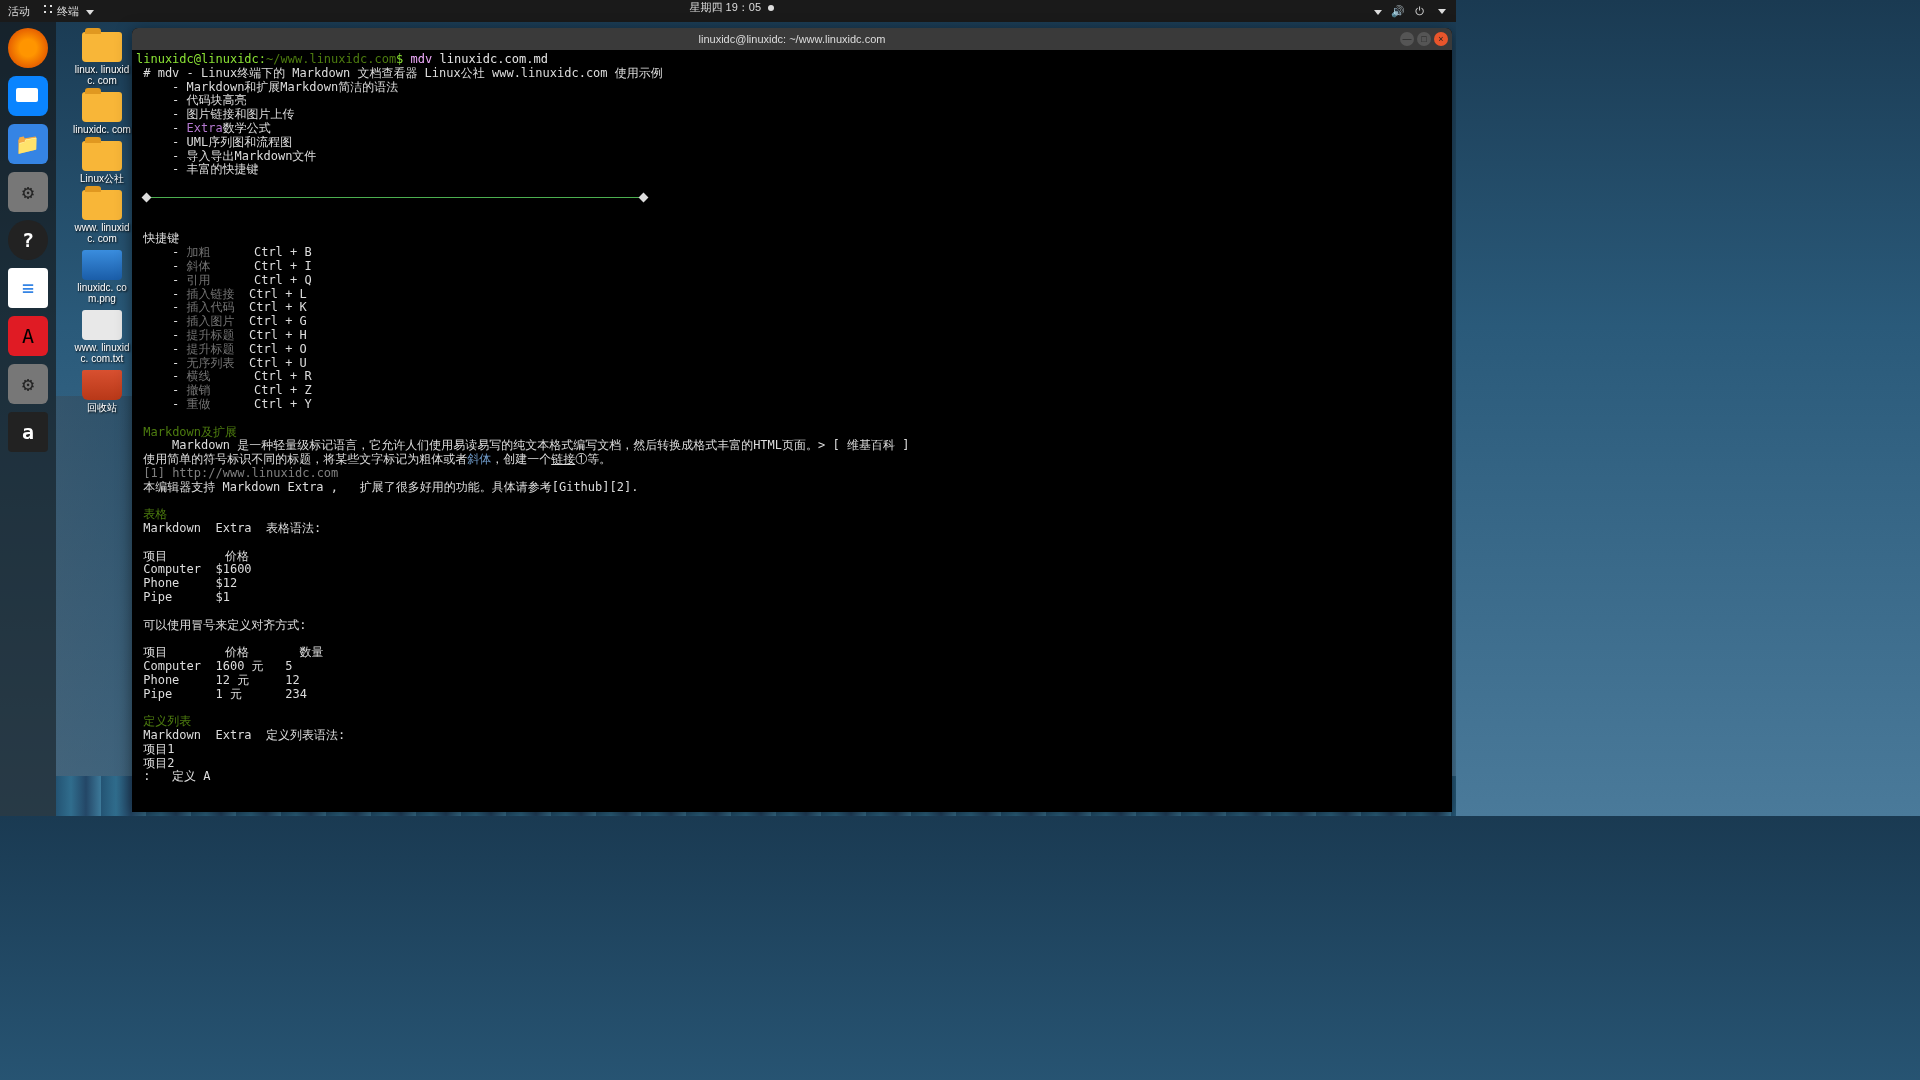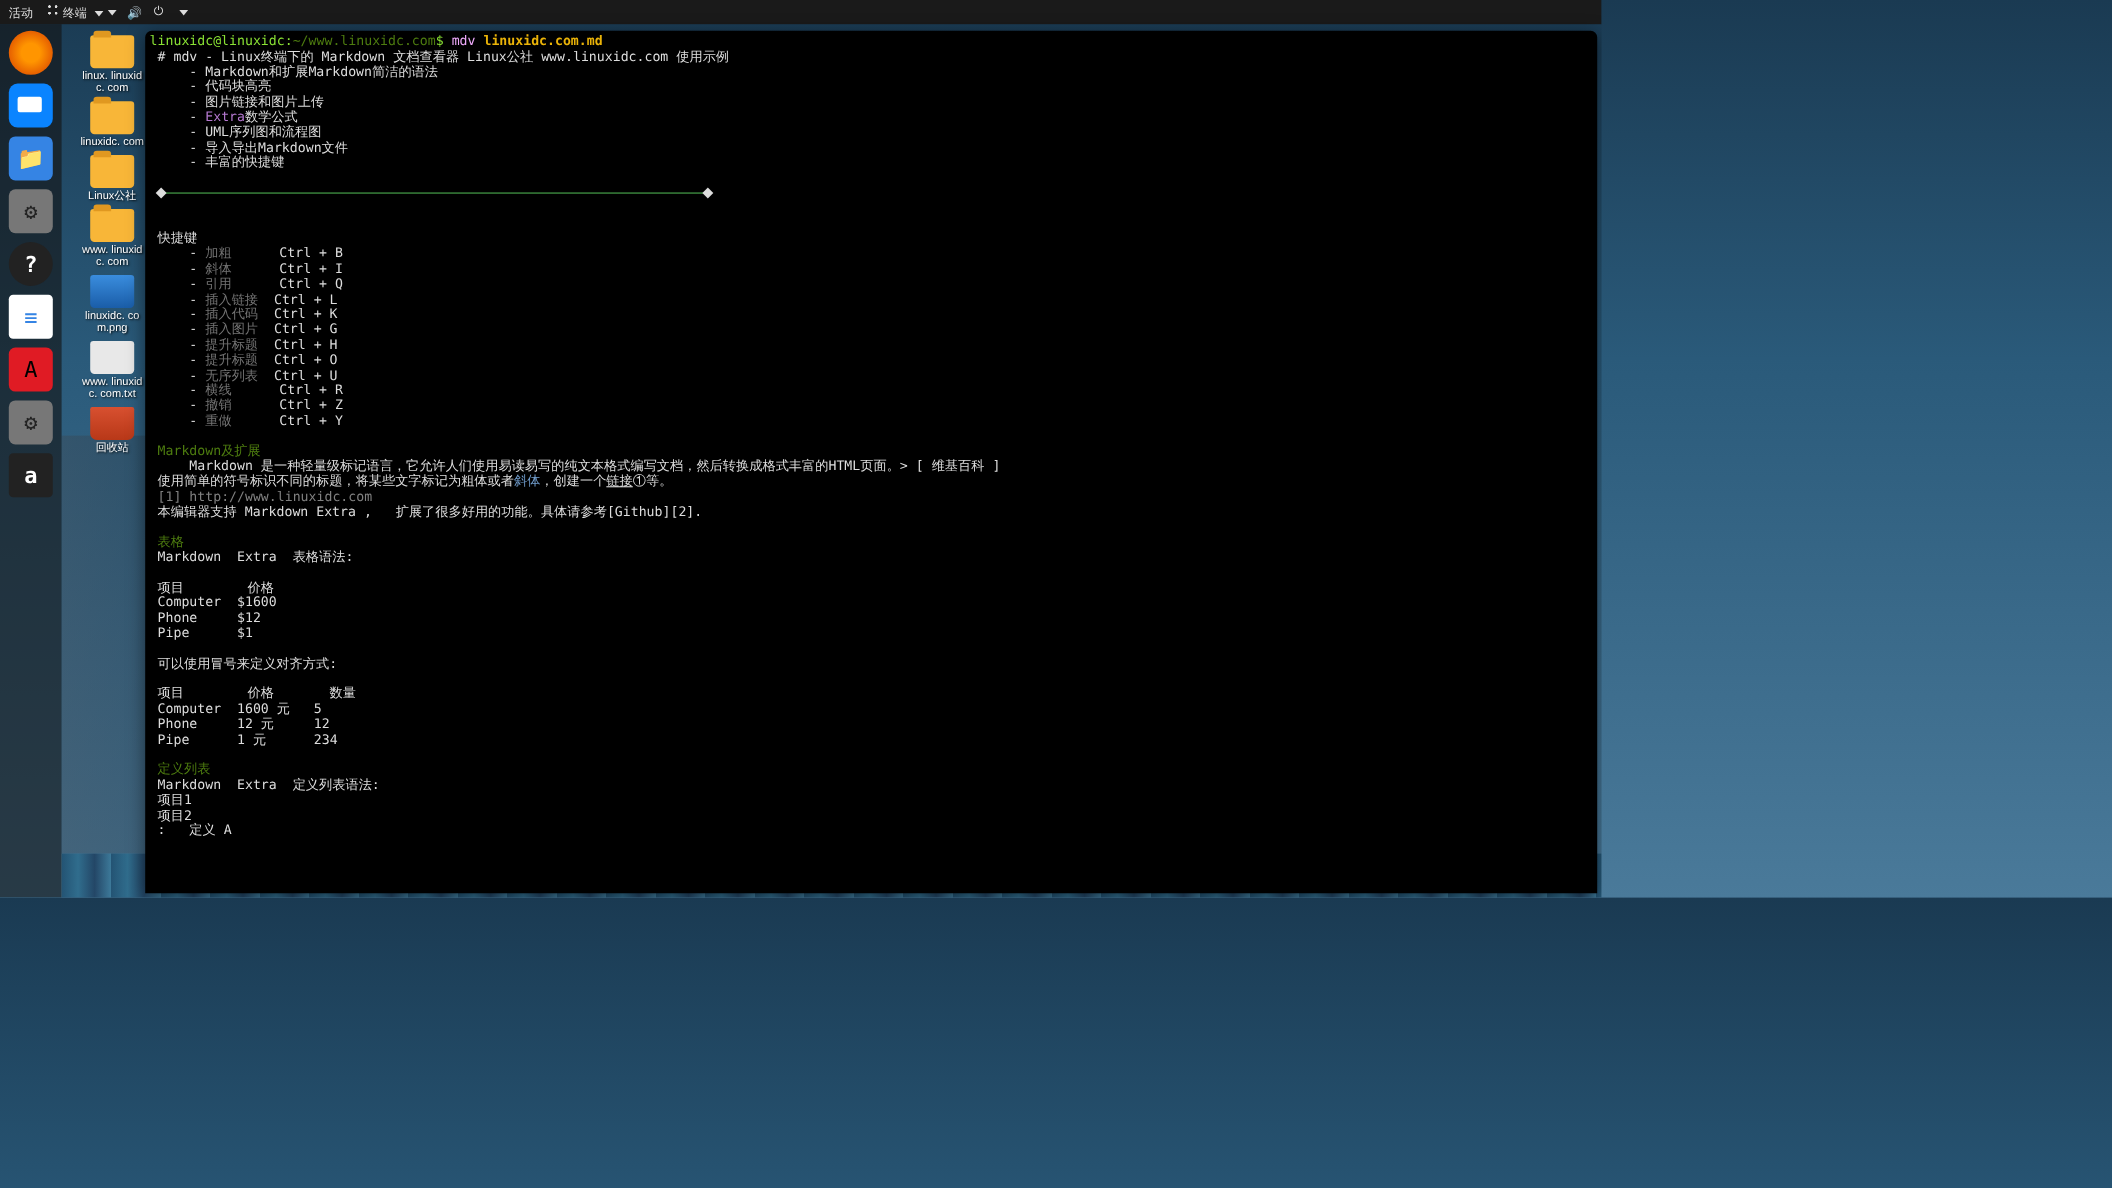--- a/index.html
+++ b/index.html
@@ -71,21 +71,21 @@
     color:#ddd; font-family:sans-serif; font-size:11px; position:relative;
   }
   .term-controls { position:absolute; right:4px; display:flex; gap:3px;}
   .term-ctrl { width:14px; height:14px; border-radius:50%; background:#555; color:#222; font-size:9px; display:flex; align-items:center; justify-content:center;}
   .term-ctrl.close { background:#e9552b;}
   .term-body { padding:3px 4px; color:#ddd; white-space:pre; font-family:"DejaVu Sans Mono",monospace;}
   
   .c-prompt{color:#8ae234;}
   .c-path{color:#4d7c0f;}
   .c-cmd{color:#f0abfc;}
-  .c-file{color:#eab308;font-weight:bold;}
+  .c-file{color:#e5e5e5;}
   .c-green{color:#737373;}
   .c-latex{color:#b478cf;}
   .c-header{color:#4d7c0f;}
   .c-link{color:#729fcf;}
   .c-ul{text-decoration:underline;}
   .c-dim{color:#808080;}
   
   .hr-line {
     display:inline-block; width:490px; height:1px; background:#4caf50; vertical-align:middle; margin:6px 0;
   }
@@ -102,20 +102,21 @@
   }
 </style>
 </head>
 <body>
 
 <div class="topbar">
   <div class="left">
     <span>活动</span>
     <span><span class="apps-icon"></span> <span>终端</span> <span class="tri"></span></span>
   </div>
+  <div class="center"><span>星期四 19：05</span> <span class="dot"></span></div>
   <div class="right">
     <span class="net-icon"><span class="tri"></span></span>
     <span class="sound-icon">🔊</span>
     <span class="power-icon">⏻</span>
     <span class="tri"></span>
   </div>
 </div>
 
 <div class="skyline"></div>
 <div class="sea"></div>
@@ -165,20 +166,28 @@
 linuxidc.
 com.txt</div>
     </div>
     <div class="di di-trash">
       <div class="di-icon"></div>
       <div class="di-label">回收站</div>
     </div>
   </div>
 
 <div class="term-window">
+  <div class="term-titlebar">
+    <span>linuxidc@linuxidc: ~/www.linuxidc.com</span>
+    <div class="term-controls">
+      <span class="term-ctrl">—</span>
+      <span class="term-ctrl">□</span>
+      <span class="term-ctrl close">×</span>
+    </div>
+  </div>
   <div class="term-body"><span class="c-prompt">linuxidc@linuxidc</span><span class="c-prompt">:</span><span class="c-path">~/www.linuxidc.com</span><span class="c-prompt">$</span> <span class="c-cmd">mdv</span> <span class="c-file">linuxidc.com.md</span>
  # mdv - Linux终端下的 Markdown 文档查看器 Linux公社 www.linuxidc.com 使用示例
      - Markdown和扩展Markdown简洁的语法
      - 代码块高亮
      - 图片链接和图片上传
      - <span class="c-latex">Extra</span>数学公式
      - UML序列图和流程图
      - 导入导出Markdown文件
      - 丰富的快捷键
 

